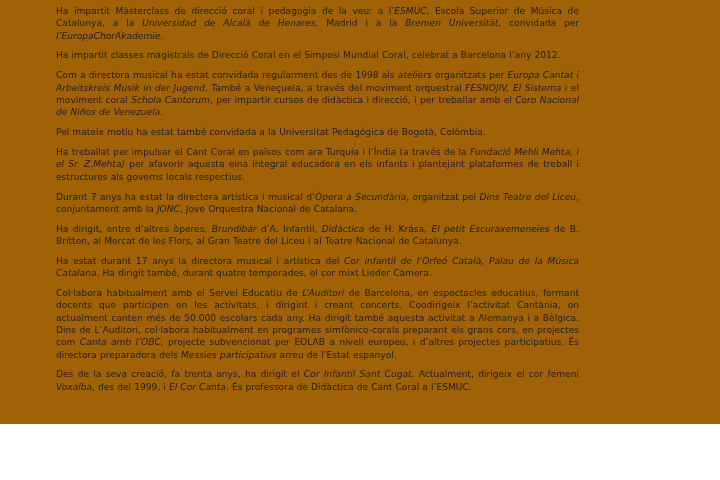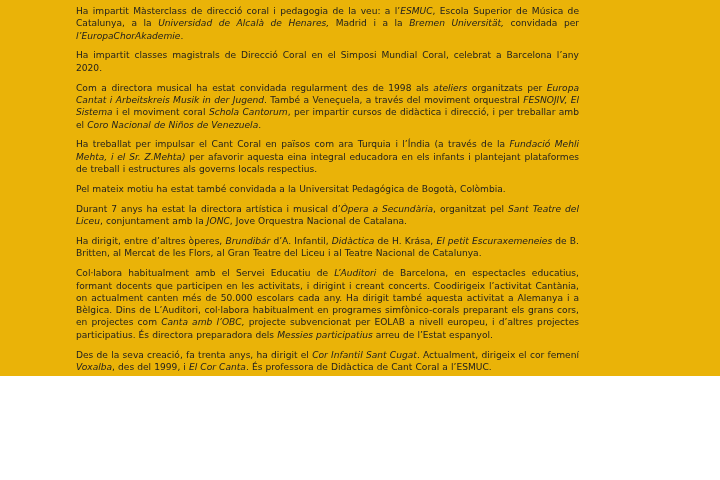--- a/index.html
+++ b/index.html
@@ -6,45 +6,46 @@
   html, body { margin: 0; padding: 0; }
   body {
     width: 720px;
     height: 480px;
     background: #ffffff;
     font-family: "DejaVu Sans", "Liberation Sans", sans-serif;
     overflow: hidden;
   }
   .page {
     width: 720px;
-    height: 376px;
-    padding: 5px 141px 0 76px;
-    background: #eab308;
+    height: 424px;
+    padding: 5px 141px 0 56px;
+    background: #a16207;
     overflow: hidden;
   }
   .doc p {
     margin: 0 0 7.6px 0;
     font-size: 9.1px;
     line-height: 12.3px;
     color: #1e1e1e;
     text-align: justify;
     letter-spacing: 0;
     word-spacing: 0.2px;
   }
   .doc p:last-child { margin-bottom: 0; }
   .doc em { font-style: italic; }
 </style>
 </head>
 <body>
 
 <main class="page">
   <article class="doc">
       <p><span>Ha impartit Màsterclass de direcció coral i pedagogia de la veu: a l’</span><em>ESMUC</em><span>, Escola Superior de Música de Catalunya, a la </span><em>Universidad de Alcalà de Henares,</em><span> Madrid i a la </span><em>Bremen Universität,</em><span> convidada per </span><em>l’EuropaChorAkademie</em><span>.</span></p>
-      <p><span>Ha impartit classes magistrals de Direcció Coral en el Simposi Mundial Coral, celebrat a Barcelona l’any 2020.</span></p>
+      <p><span>Ha impartit classes magistrals de Direcció Coral en el Simposi Mundial Coral, celebrat a Barcelona l’any 2012.</span></p>
       <p><span>Com a directora musical ha estat convidada regularment des de 1998 als </span><em>ateliers</em><span> organitzats per </span><em>Europa Cantat i Arbeitskreis Musik in der Jugend</em><span>. També a Veneçuela, a través del moviment orquestral </span><em>FESNOJIV, El Sistema</em><span> i el moviment coral </span><em>Schola Cantorum</em><span>, per impartir cursos de didàctica i direcció, i per treballar amb el </span><em>Coro Nacional de Niños de Venezuela</em><span>.</span></p>
+      <p><span>Pel mateix motiu ha estat també convidada a la Universitat Pedagógica de Bogotà, Colòmbia.</span></p>
       <p><span>Ha treballat per impulsar el Cant Coral en països com ara Turquia i l’Índia (a través de la </span><em>Fundació Mehli Mehta, i el Sr. Z.Mehta)</em><span> per afavorir aquesta eina integral educadora en els infants i plantejant plataformes de treball i estructures als governs locals respectius.</span></p>
-      <p><span>Pel mateix motiu ha estat també convidada a la Universitat Pedagógica de Bogotà, Colòmbia.</span></p>
-      <p><span>Durant 7 anys ha estat la directora artística i musical d’</span><em>Òpera a Secundària</em><span>, organitzat pel </span><em>Sant Teatre del Liceu</em><span>, conjuntament amb la </span><em>JONC</em><span>, Jove Orquestra Nacional de Catalana.</span></p>
+      <p><span>Durant 7 anys ha estat la directora artística i musical d’</span><em>Òpera a Secundària</em><span>, organitzat pel </span><em>Dins Teatre del Liceu</em><span>, conjuntament amb la </span><em>JONC</em><span>, Jove Orquestra Nacional de Catalana.</span></p>
       <p><span>Ha dirigit, entre d’altres òperes, </span><em>Brundibár</em><span> d’A. Infantil, </span><em>Didàctica</em><span> de H. Krása, </span><em>El petit Escuraxemeneies</em><span> de B. Britten, al Mercat de les Flors, al Gran Teatre del Liceu i al Teatre Nacional de Catalunya.</span></p>
+      <p><span>Ha estat durant 17 anys la directora musical i artística del </span><em>Cor infantil de l’Orfeó Català, Palau de la Música Catalana</em><span>. Ha dirigit també, durant quatre temporades, el cor mixt Lieder Càmera.</span></p>
       <p><span>Col·labora habitualment amb el Servei Educatiu de </span><em>L’Auditori</em><span> de Barcelona, en espectacles educatius, formant docents que participen en les activitats, i dirigint i creant concerts. Coodirigeix l’activitat Cantània, on actualment canten més de 50.000 escolars cada any. Ha dirigit també aquesta activitat a Alemanya i a Bèlgica. Dins de L’Auditori, col·labora habitualment en programes simfònico-corals preparant els grans cors, en projectes com </span><em>Canta amb l’OBC,</em><span> projecte subvencionat per EOLAB a nivell europeu, i d’altres projectes participatius. És directora preparadora dels </span><em>Messies participatius</em><span> arreu de l’Estat espanyol.</span></p>
       <p><span>Des de la seva creació, fa trenta anys, ha dirigit el </span><em>Cor Infantil Sant Cugat</em><span>. Actualment, dirigeix el cor femení </span><em>Voxalba</em><span>, des del 1999, i </span><em>El Cor Canta</em><span>. És professora de Didàctica de Cant Coral a l’ESMUC.</span></p>
     </article>
 </main>
 
 </body></html>

